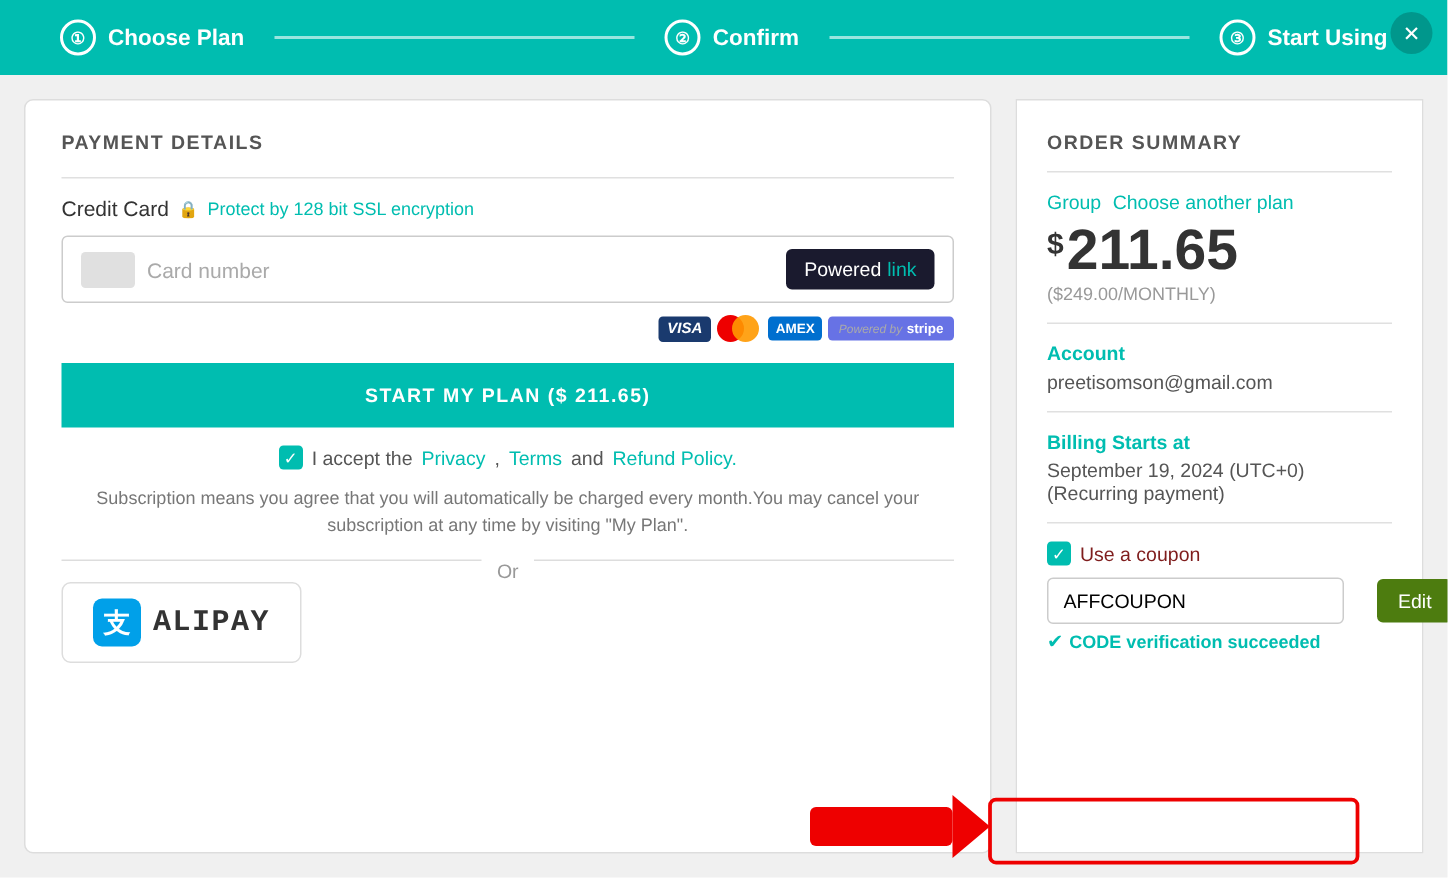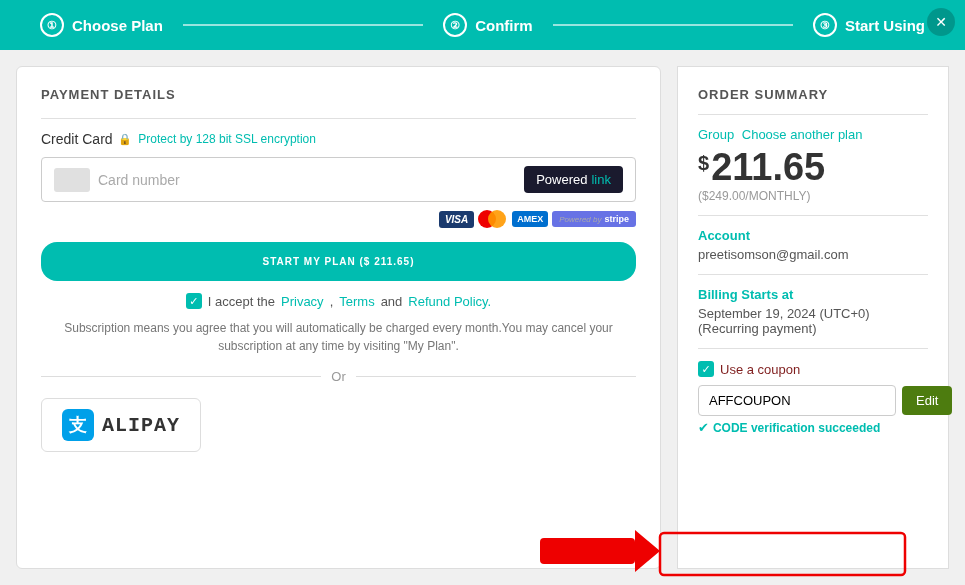--- a/index.html
+++ b/index.html
@@ -196,23 +196,23 @@
       display: flex;
       align-items: center;
       gap: 3px;
     }
 
     .start-btn {
       width: 100%;
       background: #00bdb0;
       color: white;
       border: none;
-      border-radius: 16px;
+      border-radius: 0;
       padding: 14px;
-      font-size: 10px;
+      font-size: 13px;
       font-weight: bold;
       letter-spacing: 1px;
       cursor: pointer;
       margin-bottom: 12px;
       text-transform: uppercase;
     }
 
     .accept-row {
       display: flex;
       align-items: center;
@@ -239,23 +239,21 @@
     }
     .subscription-note {
       font-size: 12px;
       color: #777;
       text-align: center;
       line-height: 1.5;
       margin-bottom: 14px;
     }
     .or-divider {
       display: flex;
-      align-items: center;
       gap: 10px;
-      margin-bottom: 14px;
     }
     .or-line {
       flex: 1;
       height: 1px;
       background: #ddd;
     }
     .or-text {
       font-size: 13px;
       color: #999;
     }
@@ -347,21 +345,21 @@
       gap: 6px;
       margin-bottom: 8px;
     }
     .coupon-label {
       font-size: 13px;
       color: #7f1d1d;
     }
     .coupon-input-row {
       display: flex;
       align-items: center;
-      gap: 6px;
+      gap: 22px;
       position: relative;
     }
     .coupon-input {
       flex: 1;
       border: 1px solid #ccc;
       border-radius: 4px;
       padding: 7px 10px;
       font-size: 13px;
       outline: none;
     }

